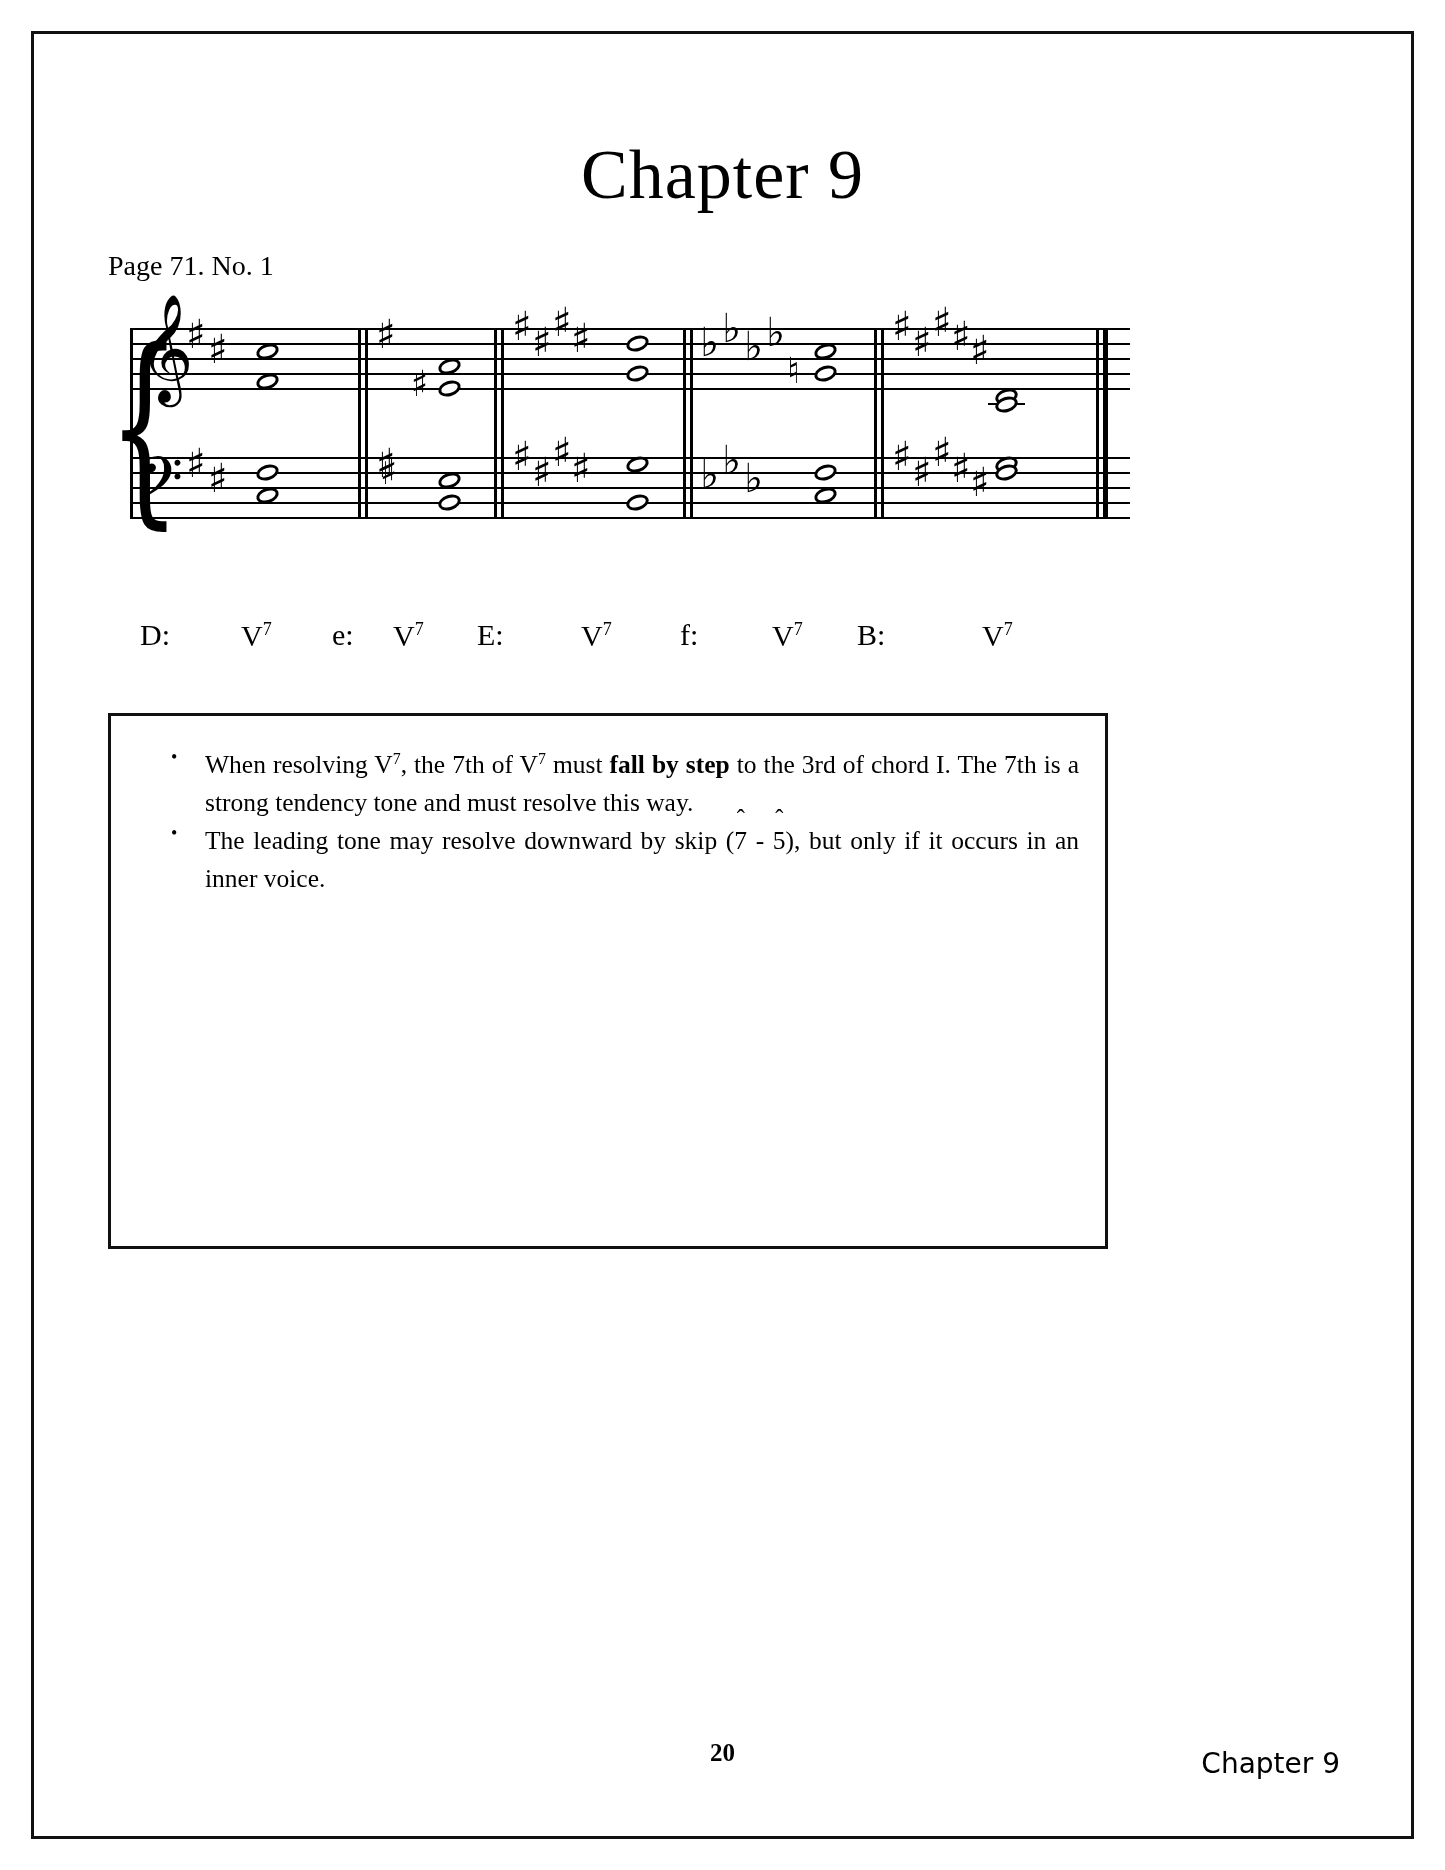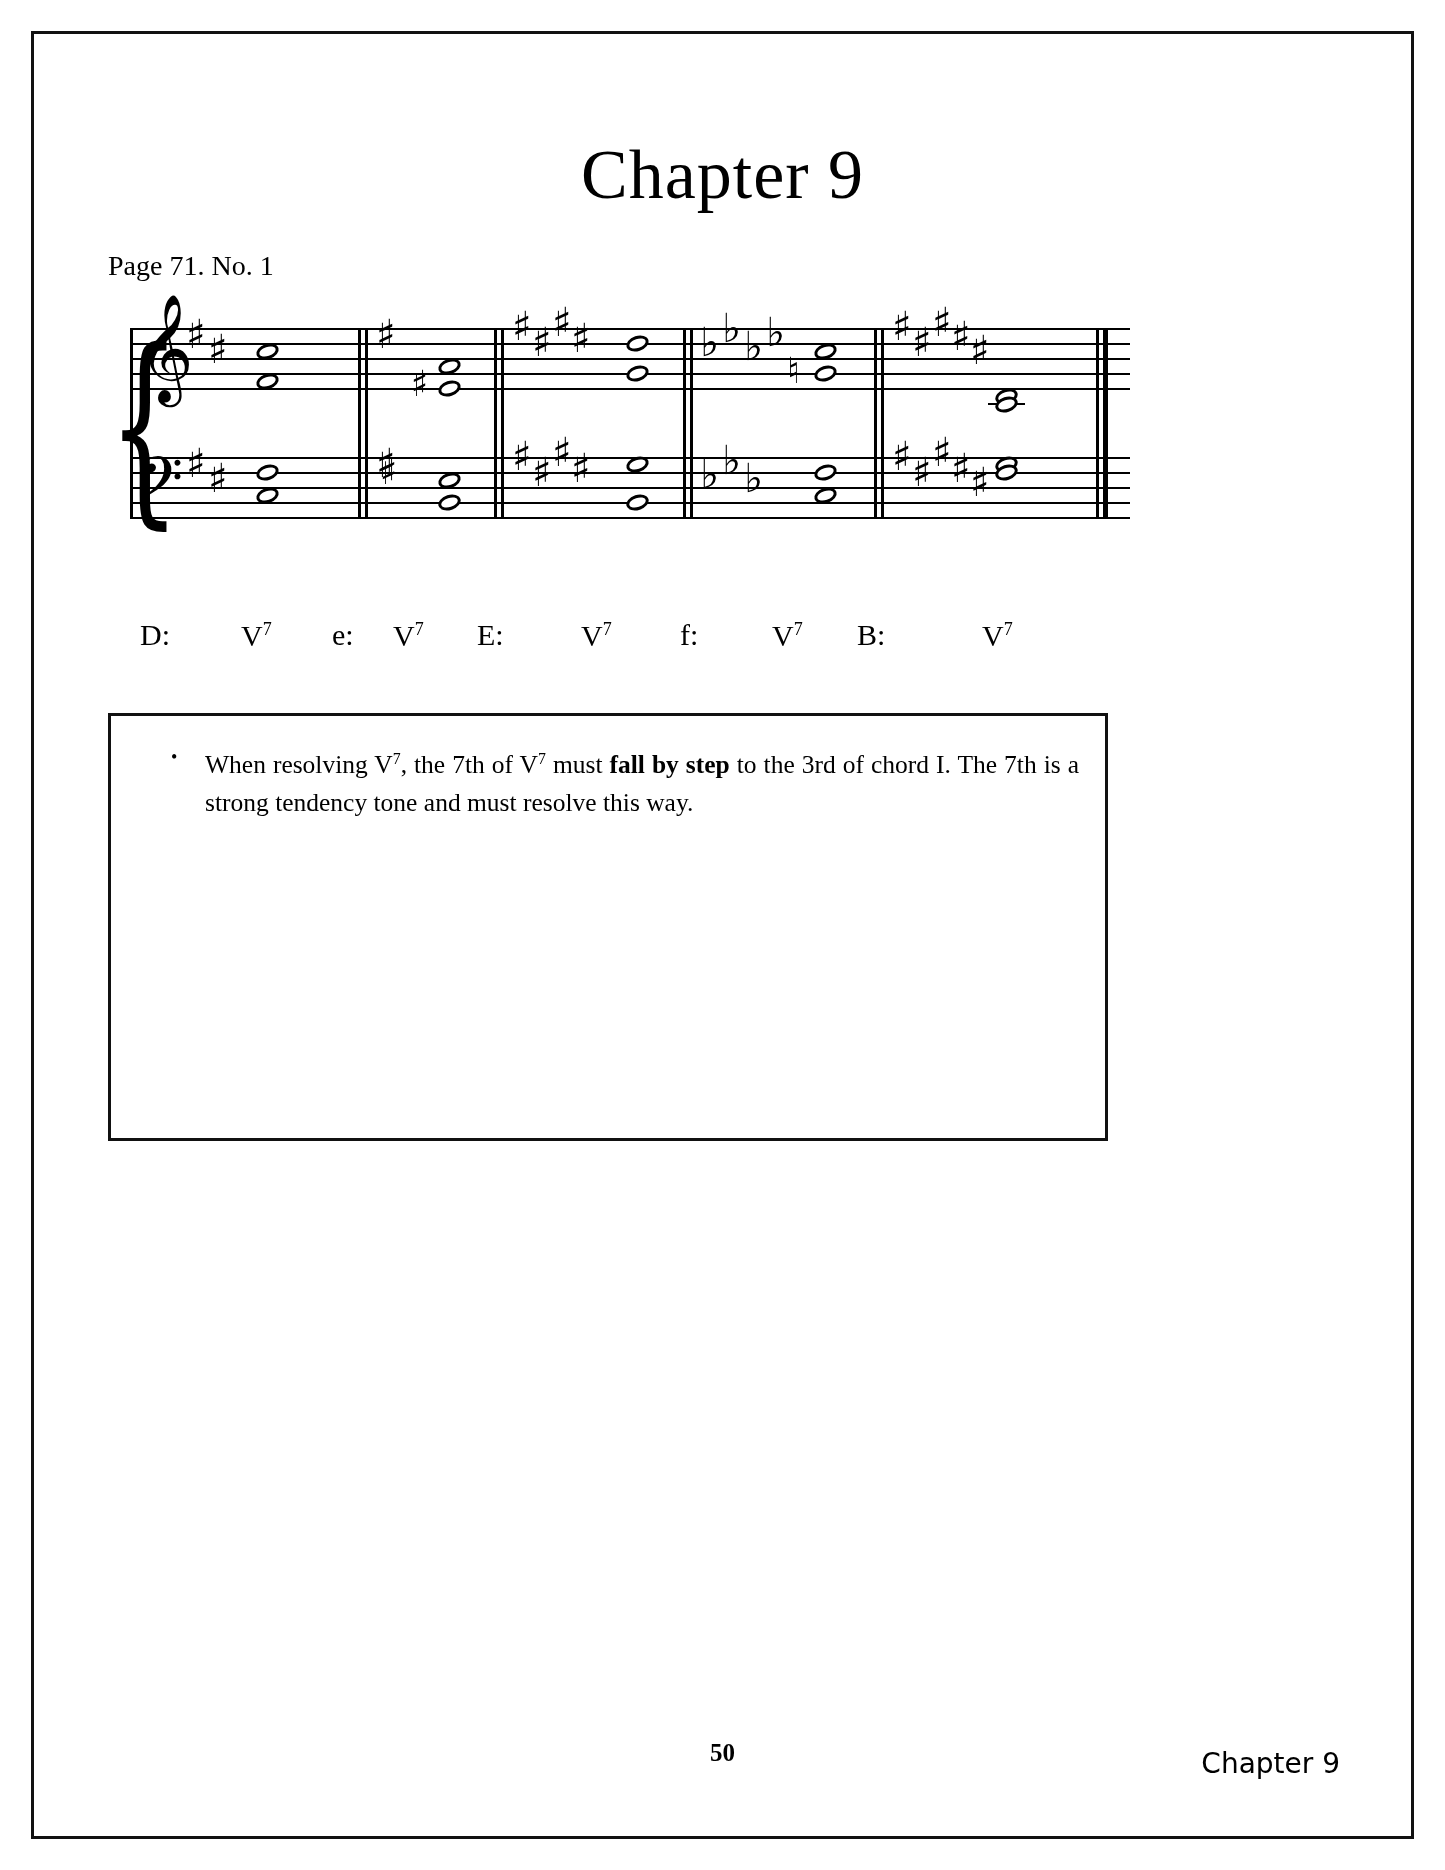--- a/index.html
+++ b/index.html
@@ -154,21 +154,21 @@
     font-size: 0.6em;
     vertical-align: super;
   }
 
   
   .rules-box {
     position: absolute;
     left: 108px;
     top: 713px;
     width: 1000px;
-    height: 428px;
+    height: 536px;
     border: 3px solid #111;
     box-sizing: border-box;
   }
   .rules-list {
     margin: 0;
     padding: 30px 26px 0 52px;
     list-style: none;
   }
   .rules-list li {
     position: relative;
@@ -372,19 +372,20 @@
   </div>
 
   <div class="analysis" style="left:857px;">B:</div>
   <div class="analysis" style="left:982px;">
     <span>V</span><sup>7</sup>
   </div>
 
   <div class="rules-box">
     <ul class="rules-list" id="rules-list">
         <li>When resolving V<sup>7</sup>, the 7th of V<sup>7</sup> must <b>fall by step</b> to the 3rd of chord I. The 7th is a strong tendency tone and must resolve this way.</li>
+        <li>The leading tone may resolve downward by skip (<span class="sd">7</span> - <span class="sd">5</span>), but only if it occurs in an inner voice.</li>
       </ul>
   </div>
 
-  <div class="footer-page-number">50</div>
+  <div class="footer-page-number">20</div>
   <div class="footer-chapter">Chapter 9</div>
 
 </div>
 
 </body></html>

